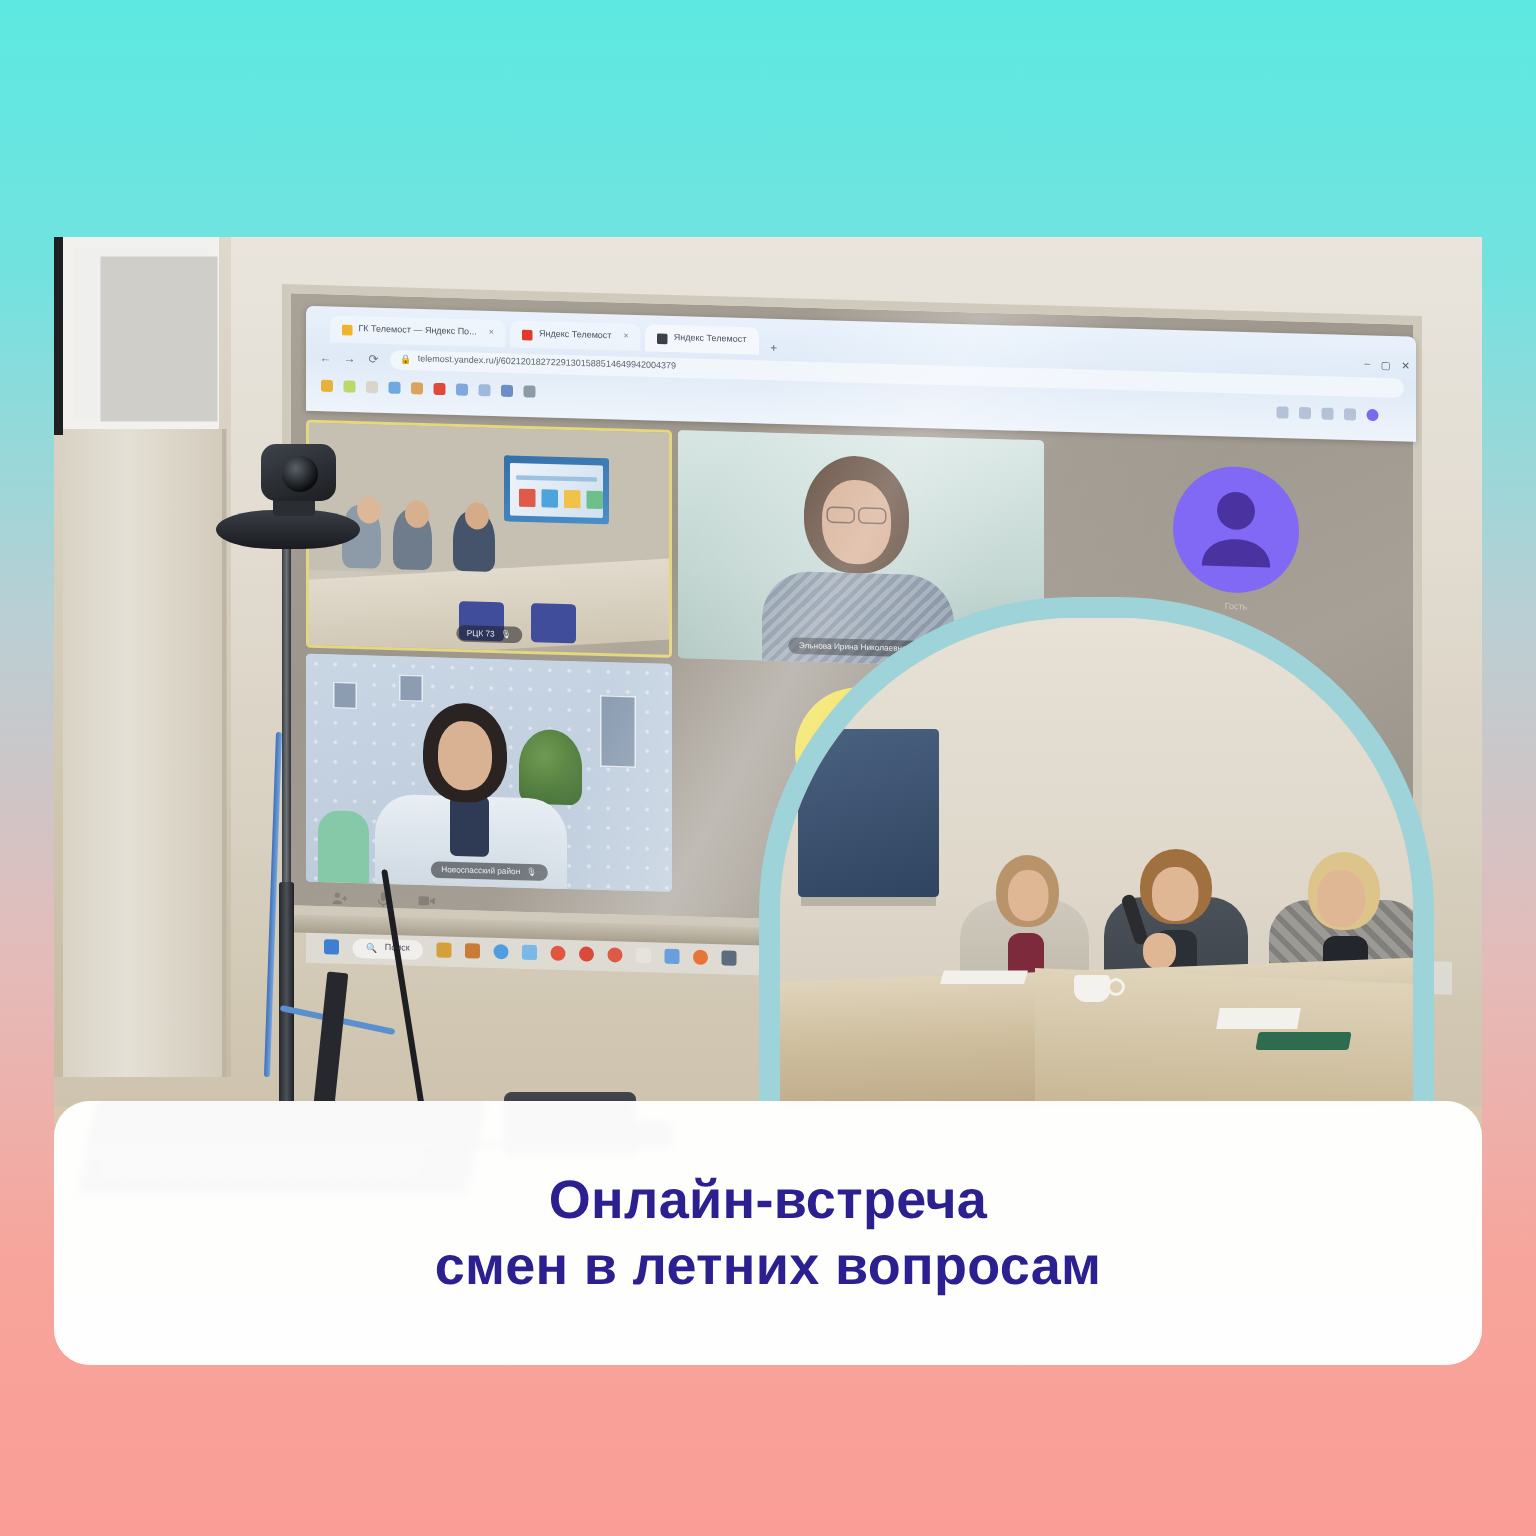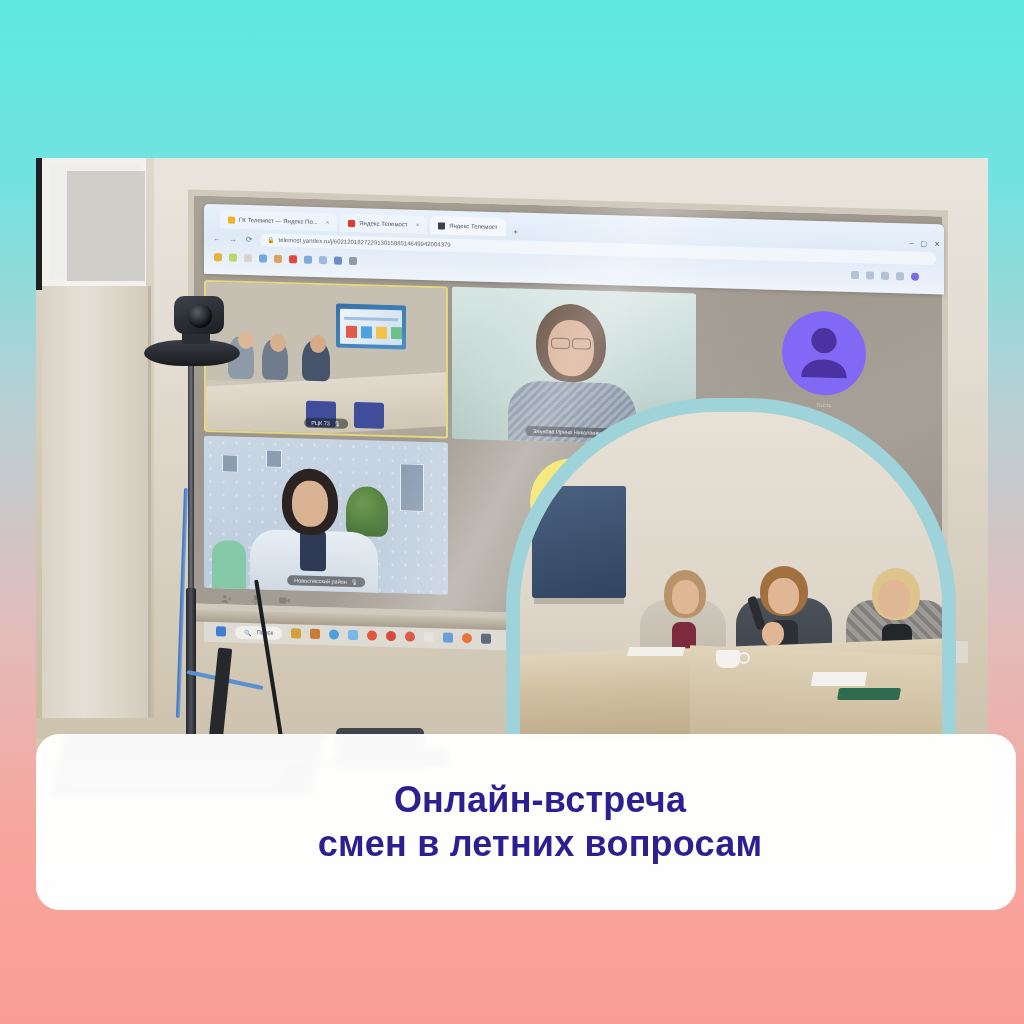--- a/index.html
+++ b/index.html
@@ -215,21 +215,20 @@
   .mic{position:absolute;left:232px;bottom:108px;width:9px;height:34px;background:#2a2c30;border-radius:4px;
       transform:rotate(-18deg);}
 
   
   #caption{
     position:absolute;left:36px;top:734px;width:952px;height:176px;
     border-radius:24px;overflow:hidden;
     background:rgba(255,255,255,.86);
     display:flex;flex-direction:column;align-items:center;justify-content:center;
     backdrop-filter:blur(2px);
-    padding-left:28px;
   }
   #caption .veil{position:absolute;inset:0;background:linear-gradient(180deg,rgba(255,255,255,.80),rgba(255,255,255,.94));}
   .cap-line{position:relative;color:#2c1f8f;font-weight:700;font-size:36px;line-height:1.22;
       text-align:center;white-space:nowrap;letter-spacing:.2px;}
   .cap-line.l2{font-size:37px;}
 </style>
 </head>
 <body>
 
 <div id="poster">

